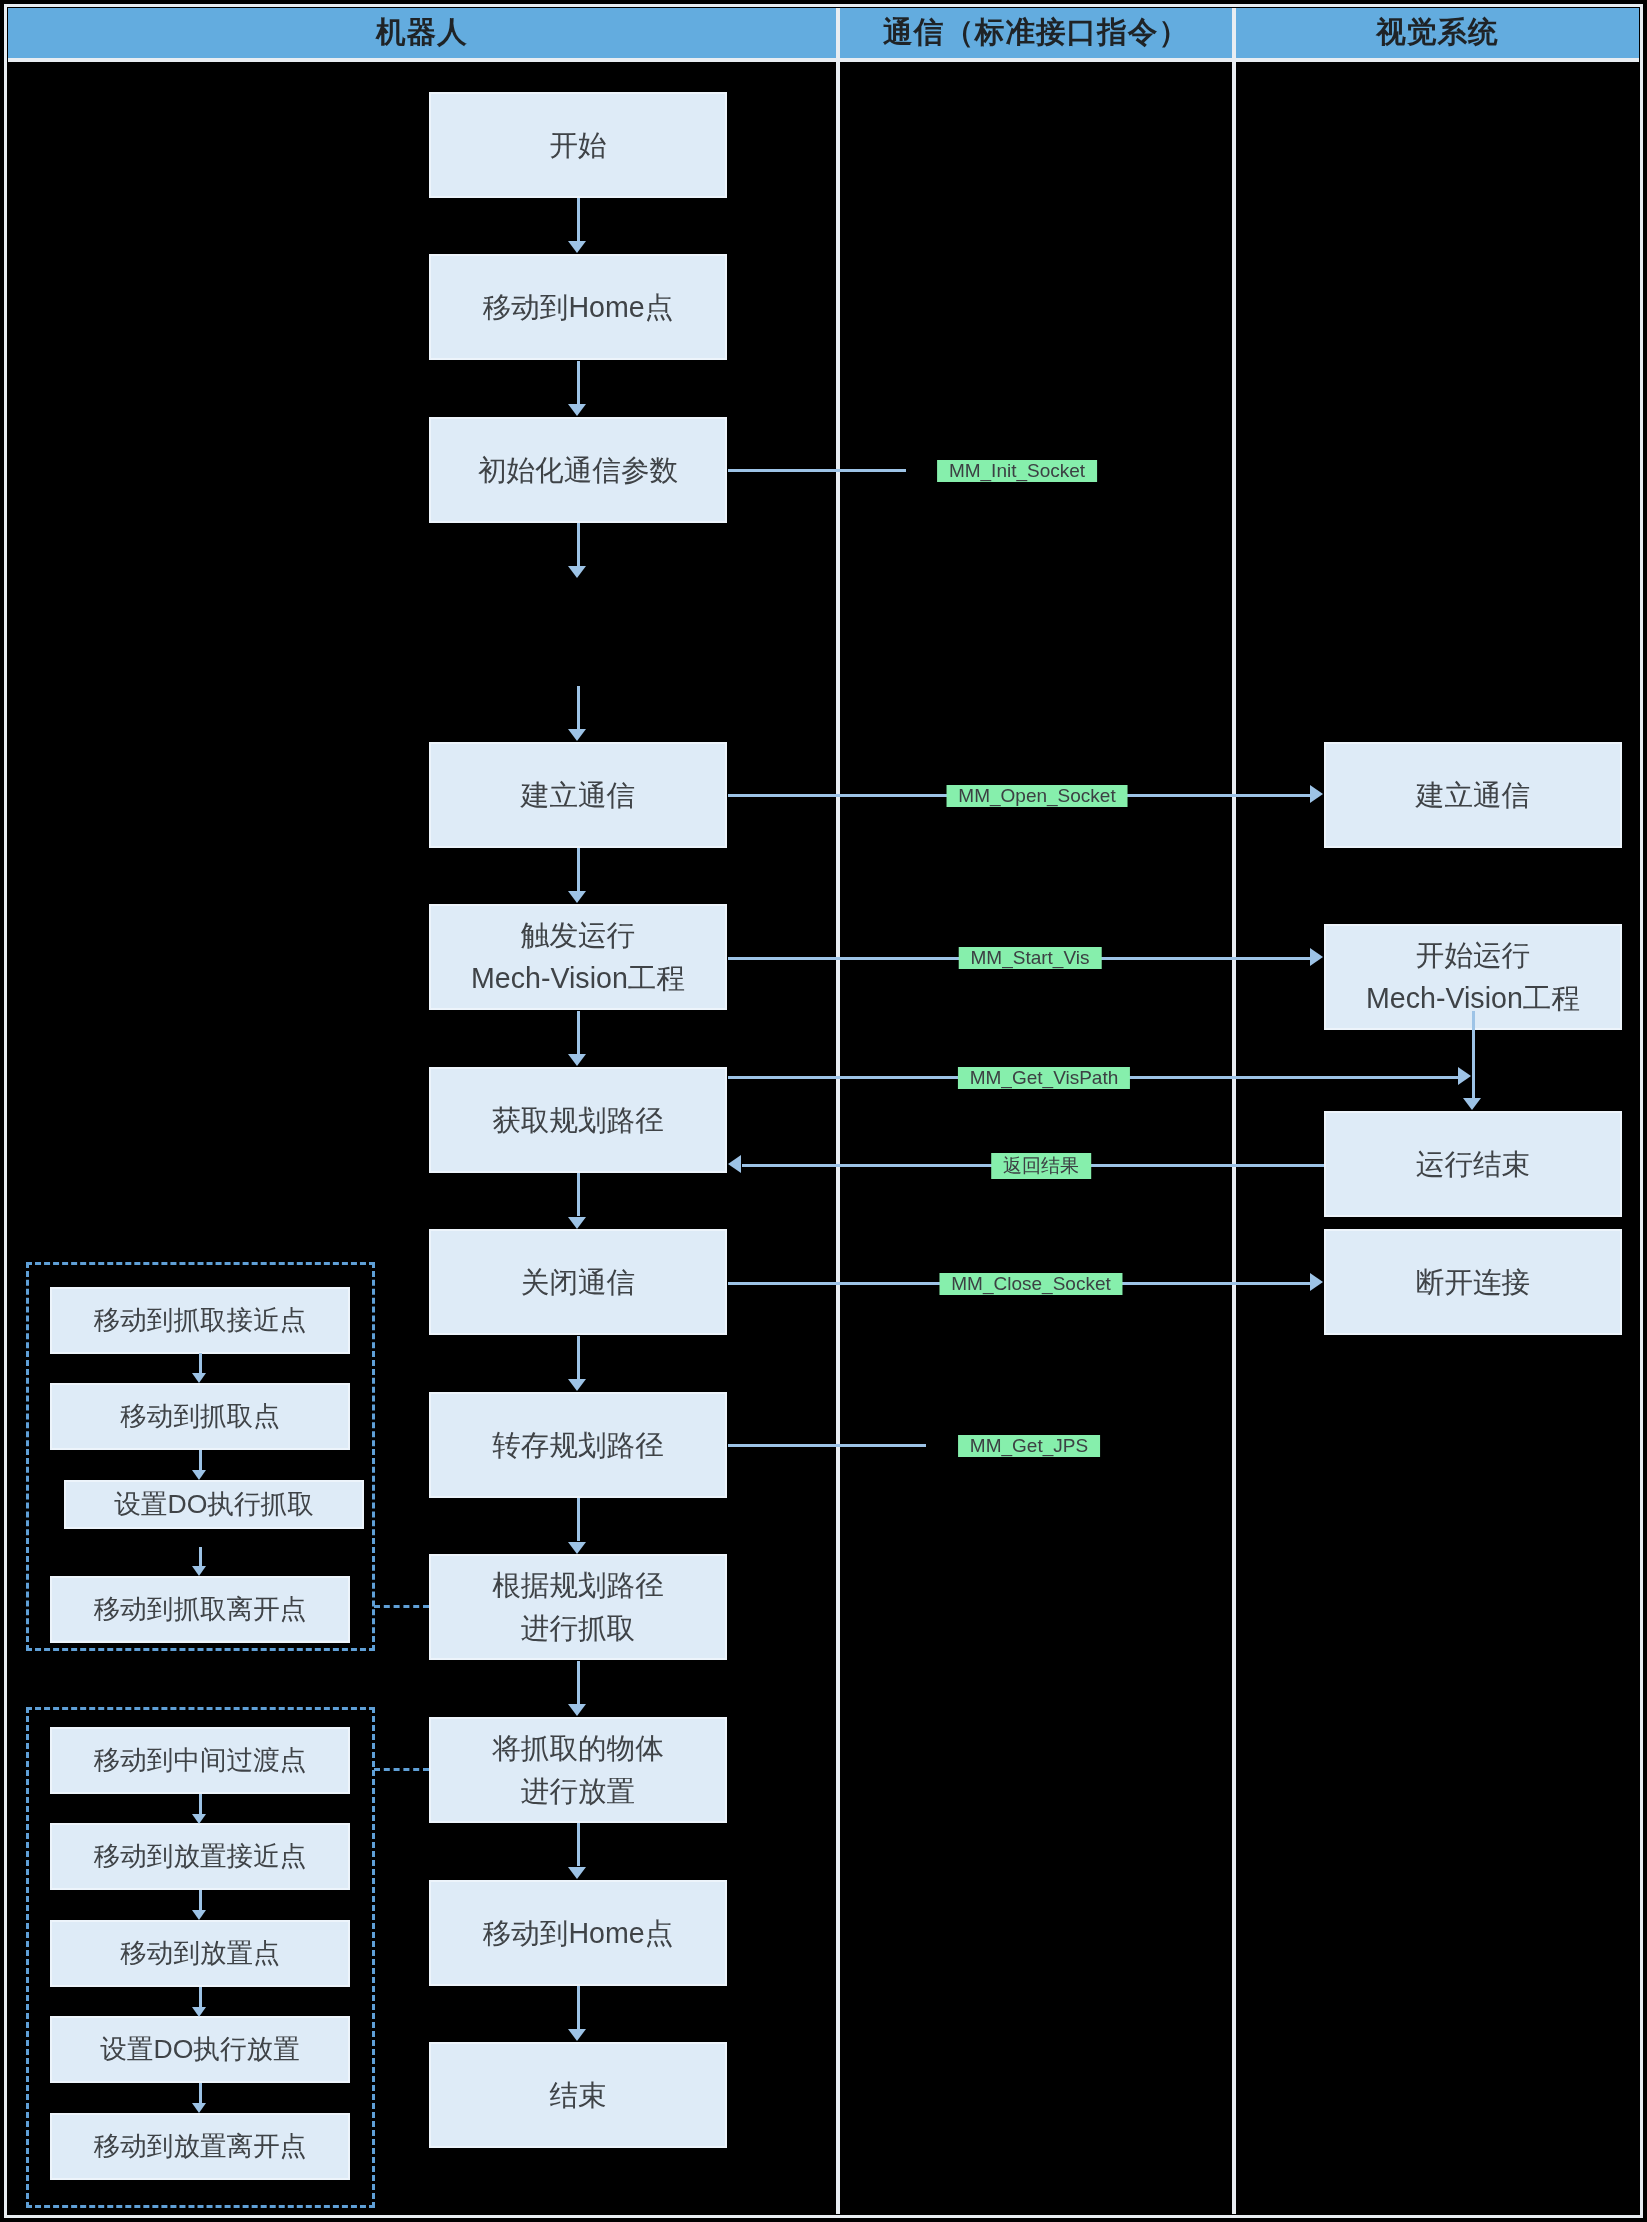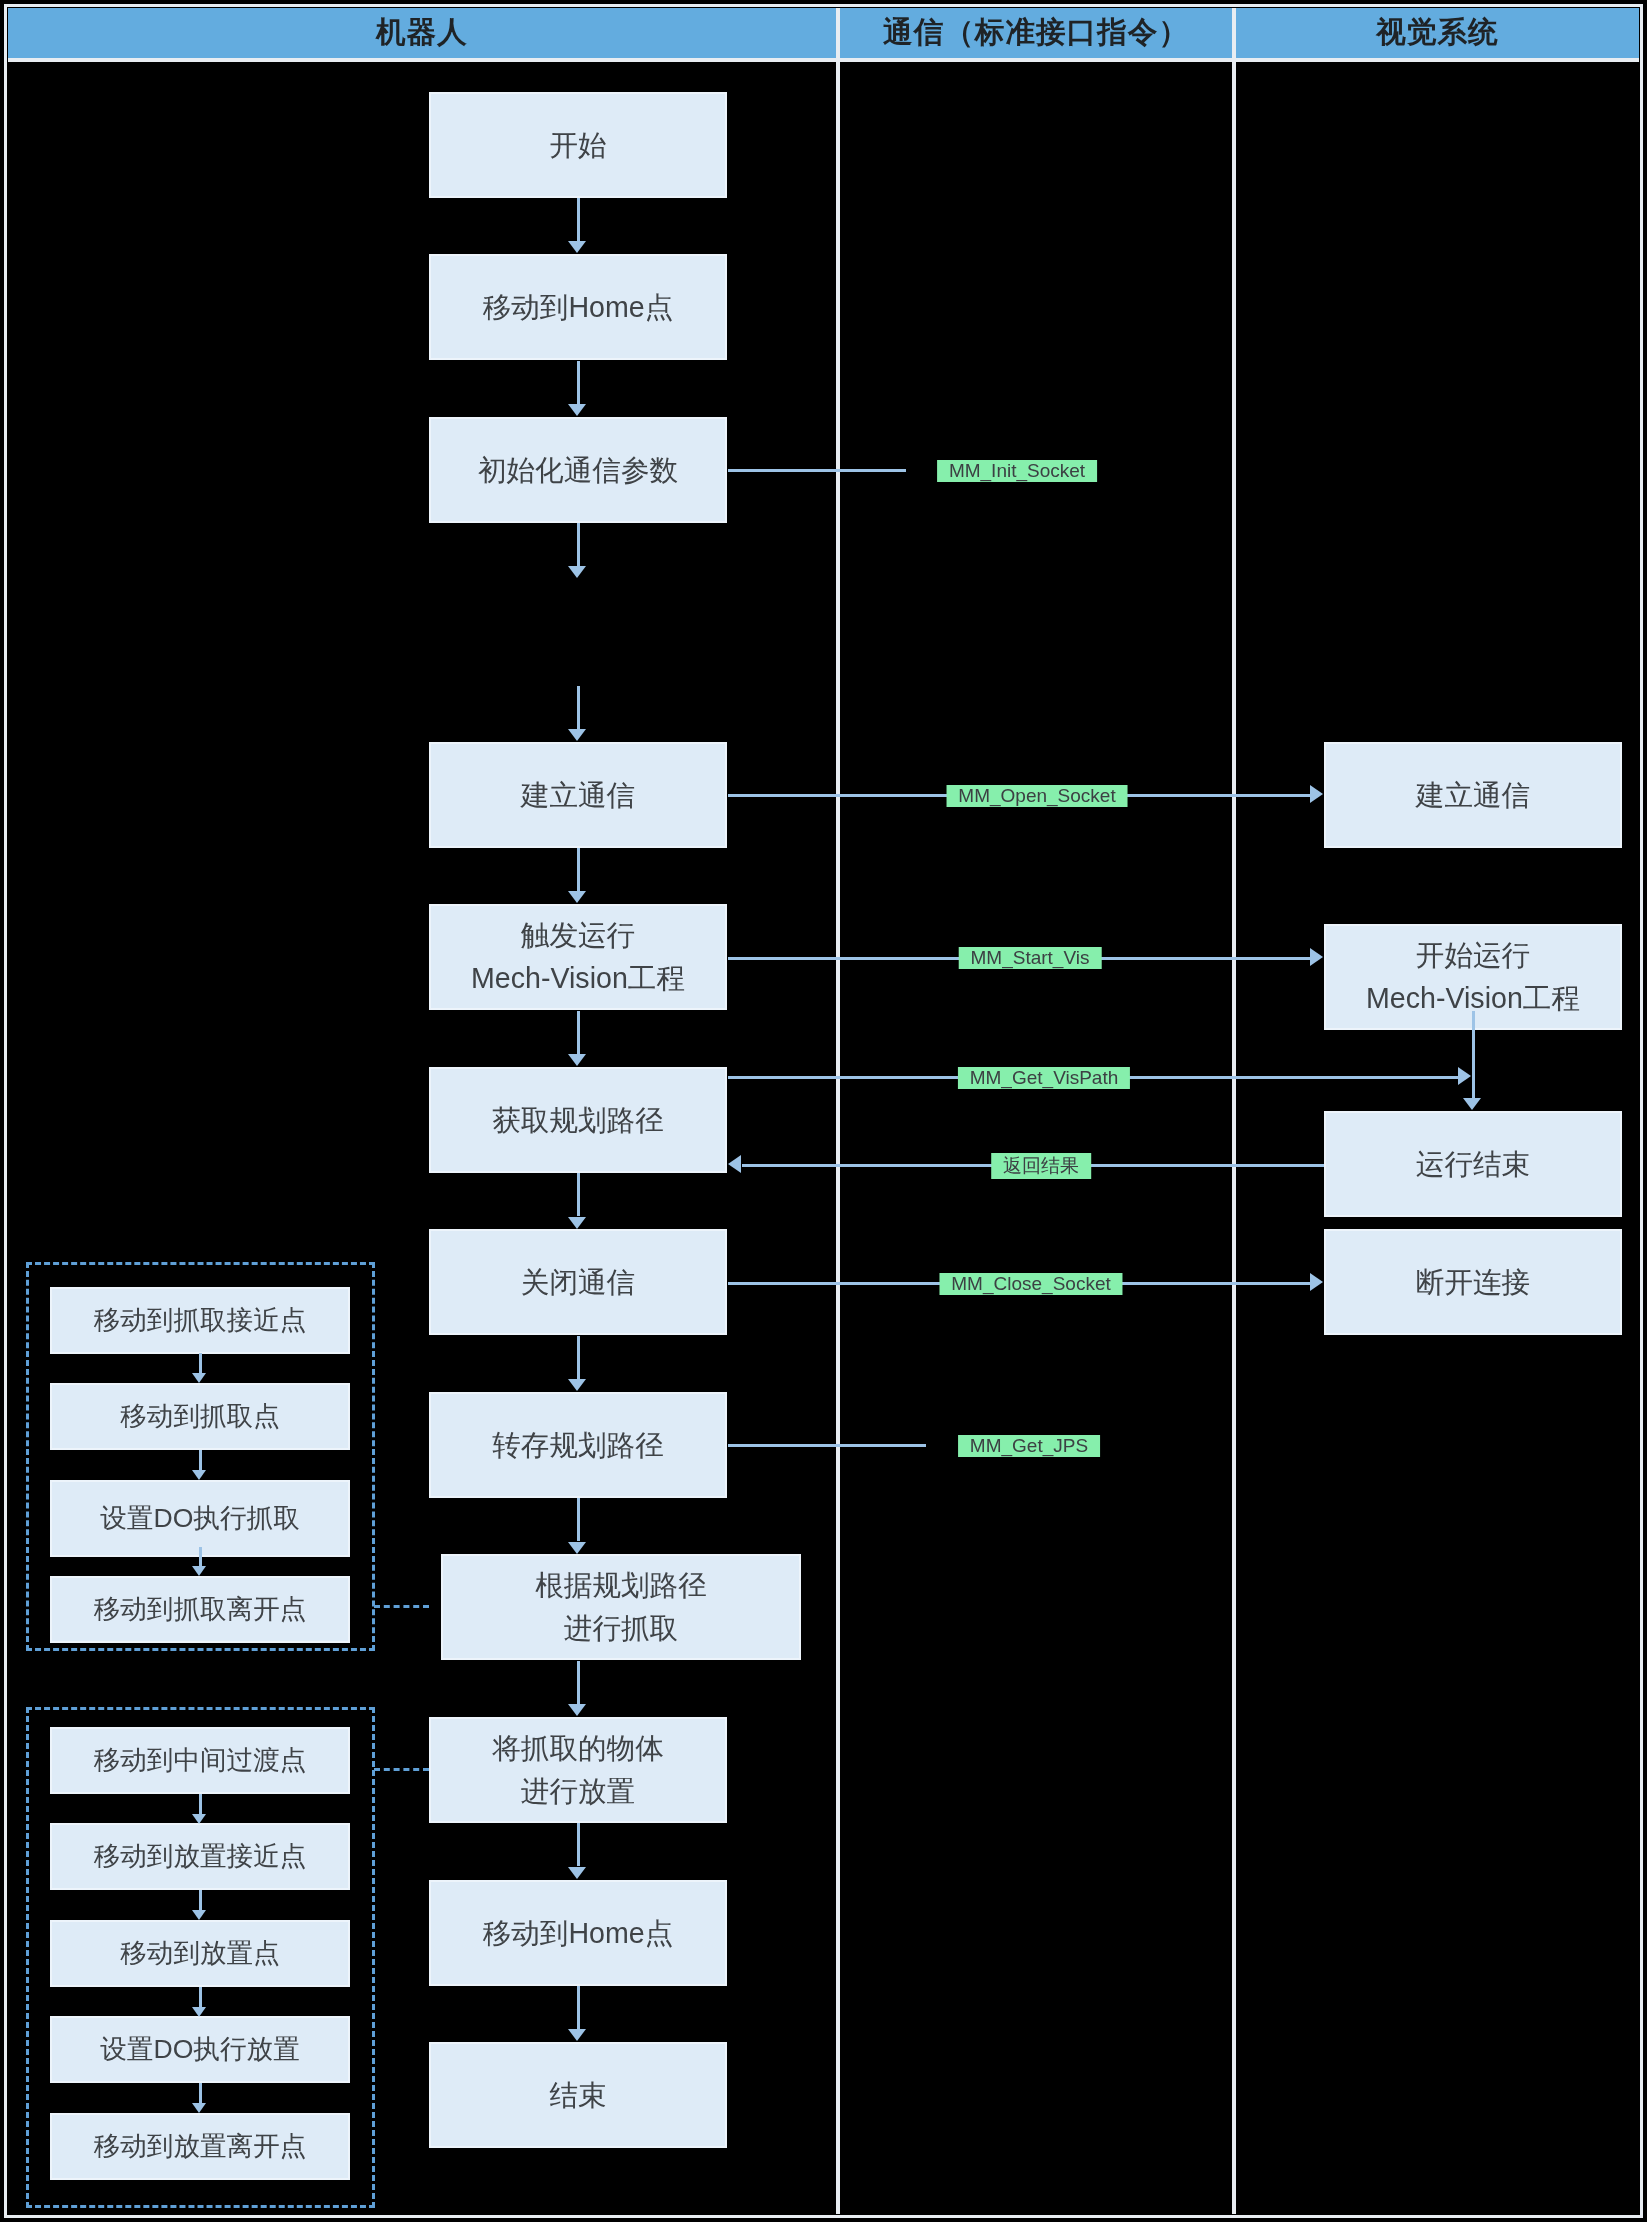--- a/index.html
+++ b/index.html
@@ -72,21 +72,21 @@
     </div>
   <div class="node" style="left:429px;top:1067px;width:298px;height:106px;">
       <span>获取规划路径</span>
     </div>
   <div class="node" style="left:429px;top:1229px;width:298px;height:106px;">
       <span>关闭通信</span>
     </div>
   <div class="node" style="left:429px;top:1392px;width:298px;height:106px;">
       <span>转存规划路径</span>
     </div>
-  <div class="node" style="left:429px;top:1554px;width:360px;height:106px;margin-left:12px;">
+  <div class="node" style="left:429px;top:1554px;width:298px;height:106px;">
       <span>根据规划路径</span>
       <span>进行抓取</span>
     </div>
   <div class="node" style="left:429px;top:1717px;width:298px;height:106px;">
       <span>将抓取的物体</span>
       <span>进行放置</span>
     </div>
   <div class="node" style="left:429px;top:1880px;width:298px;height:106px;">
       <span>移动到Home点</span>
     </div>
@@ -162,21 +162,21 @@
   <div class="hline" style="left:728px;top:1444px;width:198px;"></div>
   <div class="conn-label" style="left:1029px;top:1446px;">MM_Get_JPS</div>
 
   <div class="dash-rect" style="left:25.6px;top:1262px;width:349px;height:389px;"></div>
   <div class="node gnode" style="left:50px;top:1287px;width:300px;height:67px;">
       <span>移动到抓取接近点</span>
     </div>
   <div class="node gnode" style="left:50px;top:1383px;width:300px;height:67px;">
       <span>移动到抓取点</span>
     </div>
-  <div class="node gnode" style="left:50px;top:1480px;width:300px;height:77px;text-align:right;">
+  <div class="node gnode" style="left:64px;top:1480px;width:300px;height:49px;text-align:right;">
       <span>设置DO执行抓取</span>
     </div>
   <div class="node gnode" style="left:50px;top:1576px;width:300px;height:67px;">
       <span>移动到抓取离开点</span>
     </div>
   <div class="vline" style="left:199px;top:1353px;height:19.7px;"></div>
     <div class="head-down-sm" style="left:192px;top:1373px;"></div>
   <div class="vline" style="left:199px;top:1450px;height:19.7px;"></div>
     <div class="head-down-sm" style="left:192px;top:1470px;"></div>
   <div class="vline" style="left:199px;top:1547px;height:19.7px;"></div>

